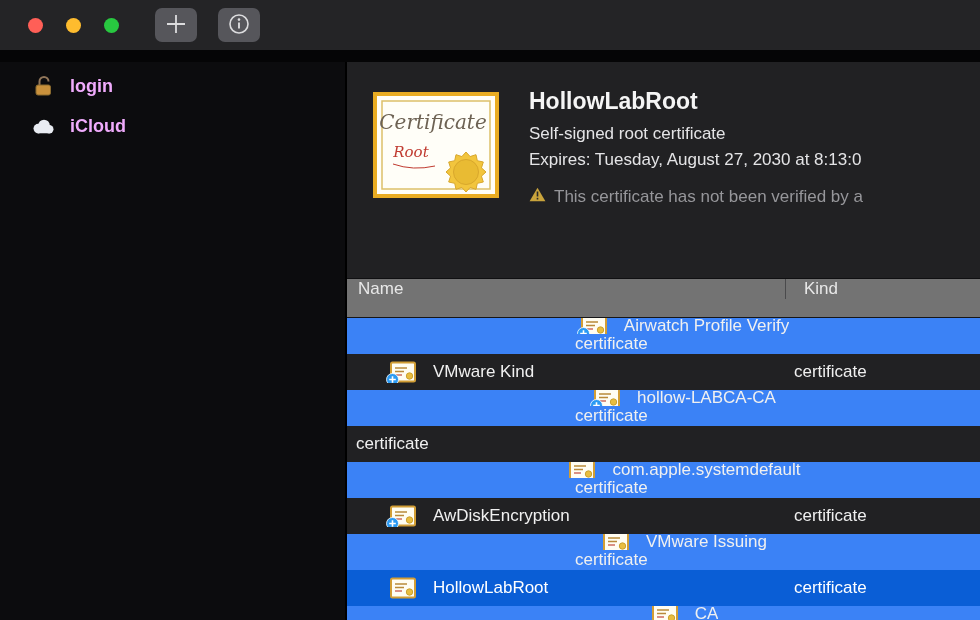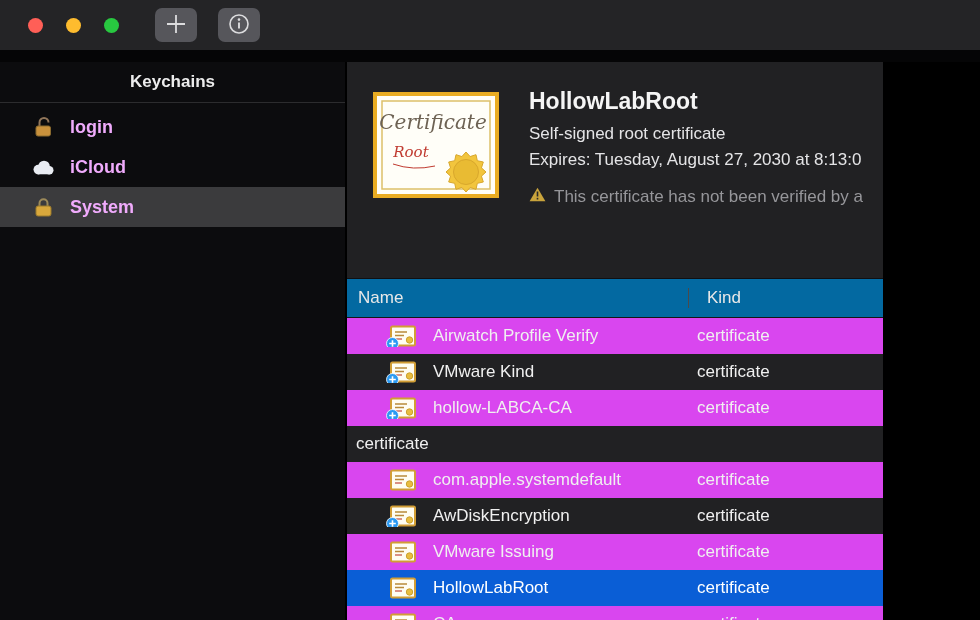--- a/index.html
+++ b/index.html
@@ -23,36 +23,36 @@
 
   
   .sidebar { width:345px; height:100%; background:#0c0c0e; flex:none; }
   .sidebar-header { height:41px; display:flex; align-items:center; justify-content:center; color:#ececec; font-size:17px; font-weight:bold; border-bottom:1px solid #2c2c2e; }
   .sb-items { margin-top:4px; }
   .sb-item { height:40px; display:flex; align-items:center; padding-left:30px; gap:13px; color:#f0abfc; font-size:18px; font-weight:bold; cursor:default; }
   .sb-item.selected { background:#3b3b3d; }
   .sb-icon { width:27px; display:flex; justify-content:center; flex:none; }
 
   
-  .main { width:538px; height:100%; background:#202022; position:relative; border-left:2px solid #000; }
+  .main { width:635px; height:100%; background:#202022; position:relative; border-left:2px solid #000; }
   .detail { position:relative; height:216px; background:#212123; overflow:hidden; }
   .cert-large { position:absolute; left:26px; top:30px; }
   .detail-text { position:absolute; left:182px; top:24px; width:455px; overflow:hidden; }
   .d-title { font-size:23px; font-weight:bold; color:#f5f5f5; line-height:30px; }
   .d-sub { font-size:17px; color:#e4e4e6; margin-top:7px; line-height:22px; }
   .d-exp { font-size:17px; color:#e4e4e6; margin-top:4px; line-height:22px; white-space:nowrap; }
   .d-warn { margin-top:16px; font-size:17px; color:#96969a; display:flex; gap:8px; align-items:center; white-space:nowrap; }
 
   
-  .table-header { height:40px; background:#0369a1; display:flex; align-items:center; color:#e8e8e8; font-size:17px; border-top:1px solid #101012; border-bottom:1px solid #161618; }
+  .table-header { height:40px; background:#737373; display:flex; align-items:flex-start; color:#e8e8e8; font-size:17px; border-top:1px solid #101012; border-bottom:1px solid #161618; }
   .th-name { flex:1; display:flex; align-items:center; padding-left:11px; cursor:default; }
   .th-kind { width:195px; display:flex; align-items:center; padding-left:18px; border-left:1px solid #4a4a4c; cursor:default; }
   .rows { }
   .row { height:36px; display:flex; align-items:center; font-size:17px; color:#f0f0f0; cursor:default; }
-  .row.light { background:#d946ef; }
+  .row.light { background:#3b82f6;flex-direction:column; }
   .row.dark { background:#212123; }
   .row.selected { background:#0a5ed6; color:#ffffff; }
   .cell-name { flex:1; display:flex; align-items:center; padding-left:43px; gap:17px; overflow:hidden; }
   .cert-wrap { position:relative; width:26px; height:22px; flex:none; }
   .badge { position:absolute; left:-4px; bottom:-3px; line-height:0; }
   .cell-kind { width:195px; padding-left:9px; flex:none; }
 </style>
 </head>
 <body>
 
@@ -79,21 +79,20 @@
           <path d="M11 9.4 V15.6" stroke="#dcdcde" stroke-width="1.9" fill="none"></path>
         </svg>
       </span>
     </button>
   </div>
   <div class="strip"></div>
 
   <div class="content">
 
     <aside class="sidebar">
-      <div class="sidebar-header">Keychains</div>
       <div class="sb-items">
         <div class="sb-item">
           <span class="sb-icon">
             <svg width="23" height="22" viewBox="0 0 22 22">
               <path d="M7 10 V6.4 a4.5 4.5 0 0 1 9 0" fill="none" stroke="#91765a" stroke-width="2"></path>
               <rect x="3.5" y="10" width="14.5" height="10" rx="2" fill="#c9913c" stroke="#8a6a2e" stroke-width="1"></rect>
             </svg>
           </span>
           <span>login</span>
         </div>
@@ -103,29 +102,20 @@
               <g fill="#e9ecf2">
                 <circle cx="7" cy="11" r="4.6"></circle>
                 <circle cx="12.5" cy="8" r="5.6"></circle>
                 <circle cx="17.6" cy="11.6" r="4"></circle>
                 <rect x="6.5" y="10.5" width="11.5" height="5"></rect>
               </g>
             </svg>
           </span>
           <span>iCloud</span>
         </div>
-        <div class="sb-item selected">
-          <span class="sb-icon">
-            <svg width="23" height="22" viewBox="0 0 22 22">
-              <path d="M7 11 V7.3 a4 4 0 0 1 8 0 V11" fill="none" stroke="#9c8a5a" stroke-width="2"></path>
-              <rect x="3.5" y="10" width="15" height="10" rx="2" fill="#d9a83c" stroke="#9a7a2c" stroke-width="1"></rect>
-            </svg>
-          </span>
-          <span>System</span>
-        </div>
       </div>
     </aside>
 
     <main class="main">
 
       <div class="detail">
         <div class="cert-large">
           <svg width="126" height="106" viewBox="0 0 126 106">
             <rect x="2" y="2" width="122" height="102" fill="#fffef8" stroke="#e9ac22" stroke-width="4"></rect>
             <rect x="9" y="9" width="108" height="88" fill="none" stroke="#ddc06a" stroke-width="1.5"></rect>

